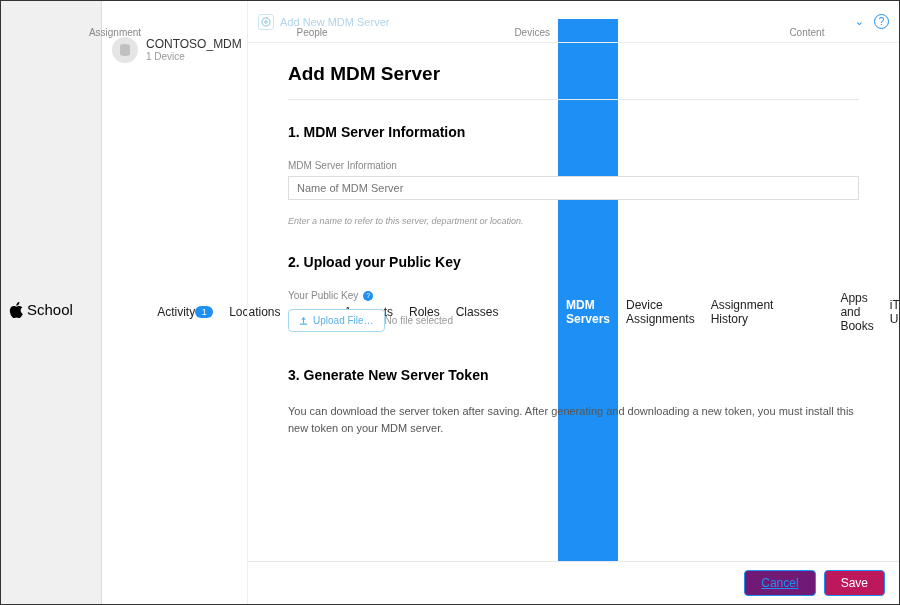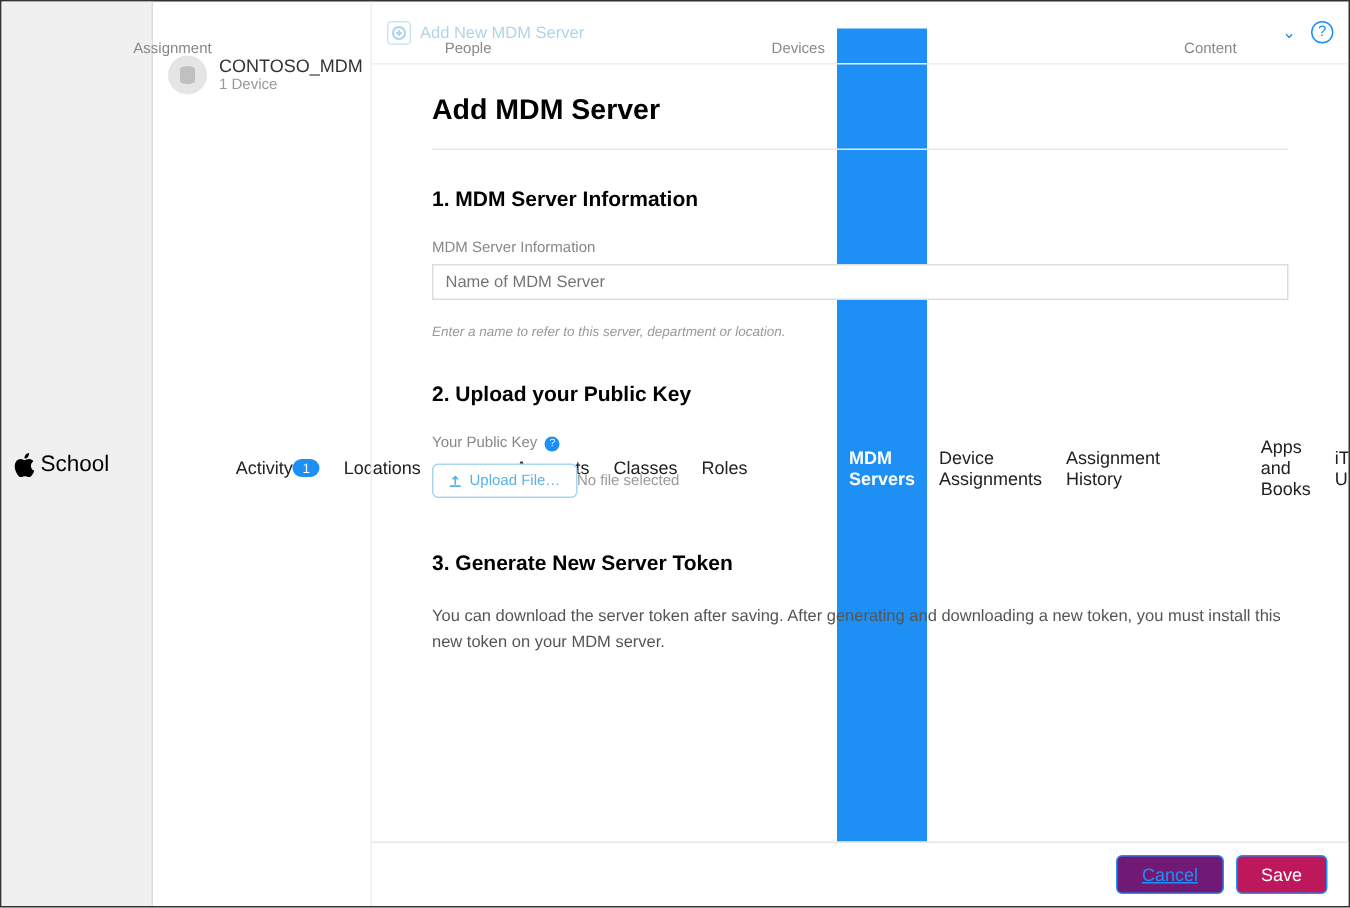--- a/index.html
+++ b/index.html
@@ -288,24 +288,24 @@
   </div>
   <div class="nav-item bold">
     <span>Locations</span>
   </div>
 
   <div class="section-header">People</div>
   <div class="nav-item bold">
     <span>Accounts</span>
   </div>
   <div class="nav-item bold">
+    <span>Roles</span>
+  </div>
+  <div class="nav-item bold">
     <span>Classes</span>
-  </div>
-  <div class="nav-item bold">
-    <span>Roles</span>
   </div>
 
   <div class="section-header">Devices</div>
   <div class="nav-item active">
     <span>MDM Servers</span>
   </div>
   <div class="nav-item">
     <span>Device Assignments</span>
   </div>
   <div class="nav-item">

